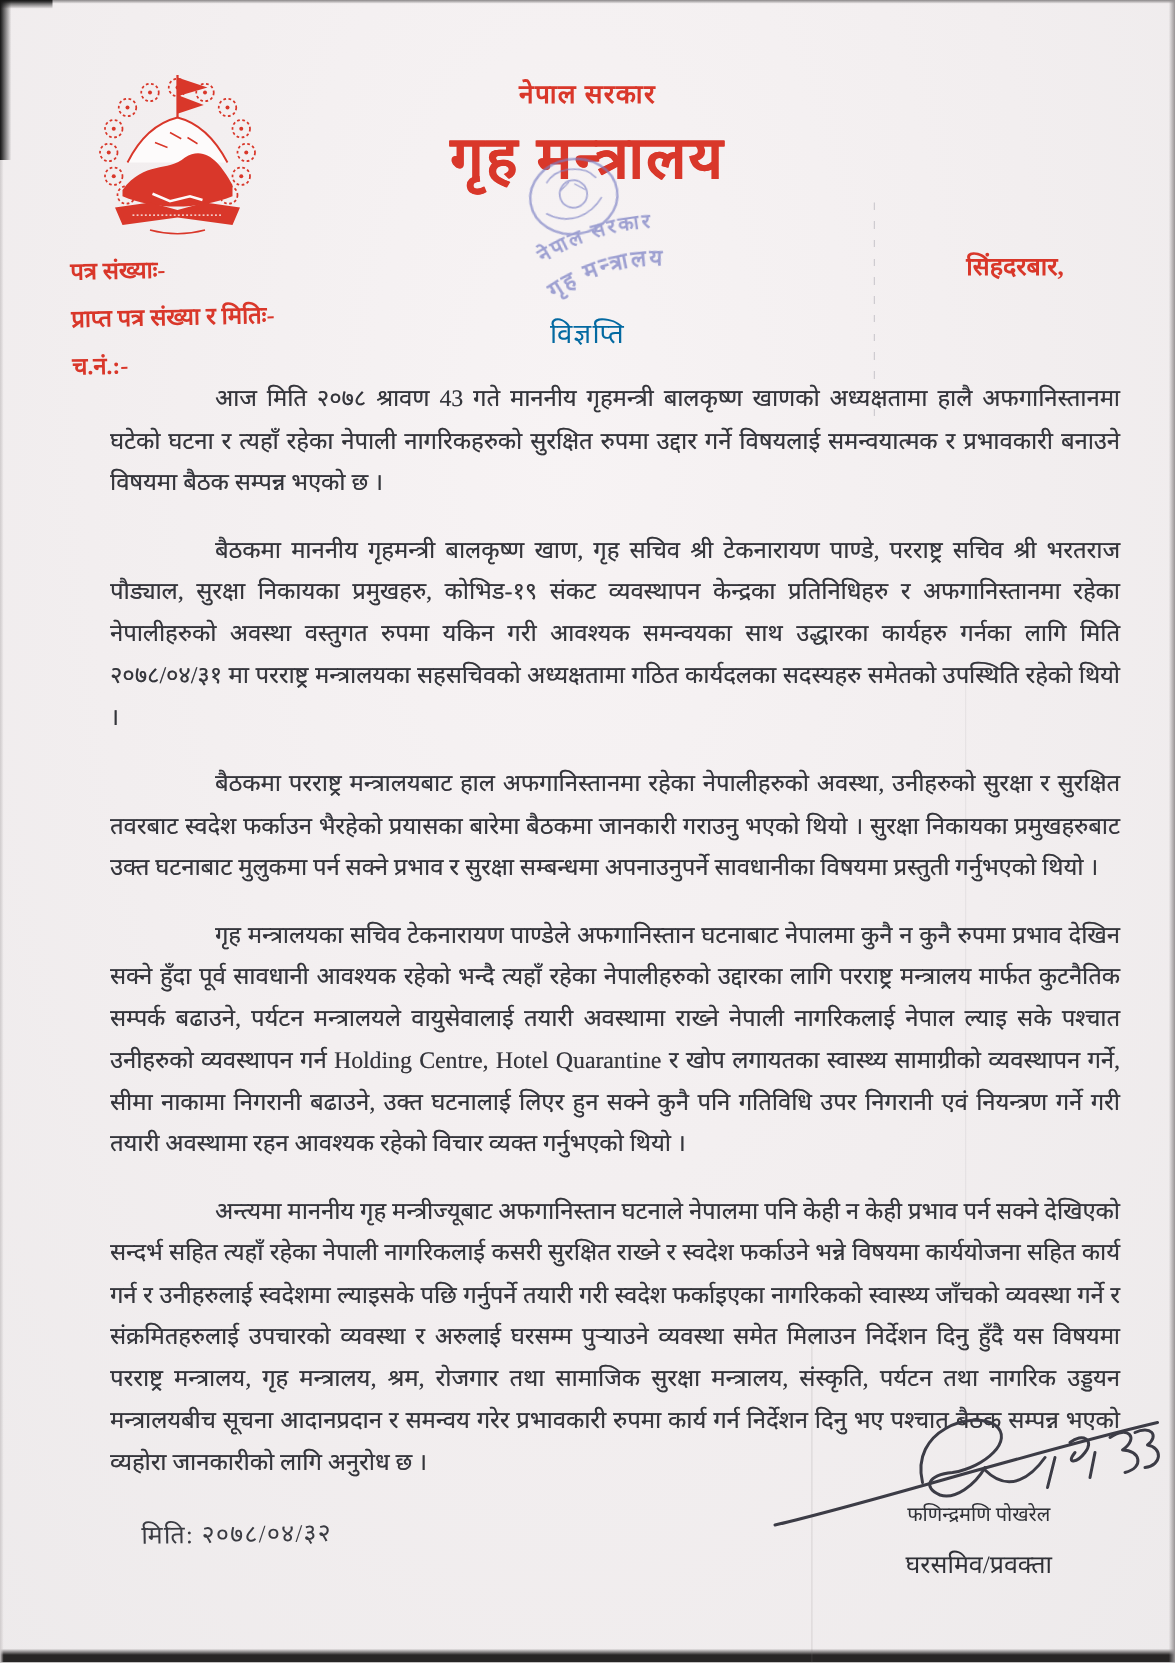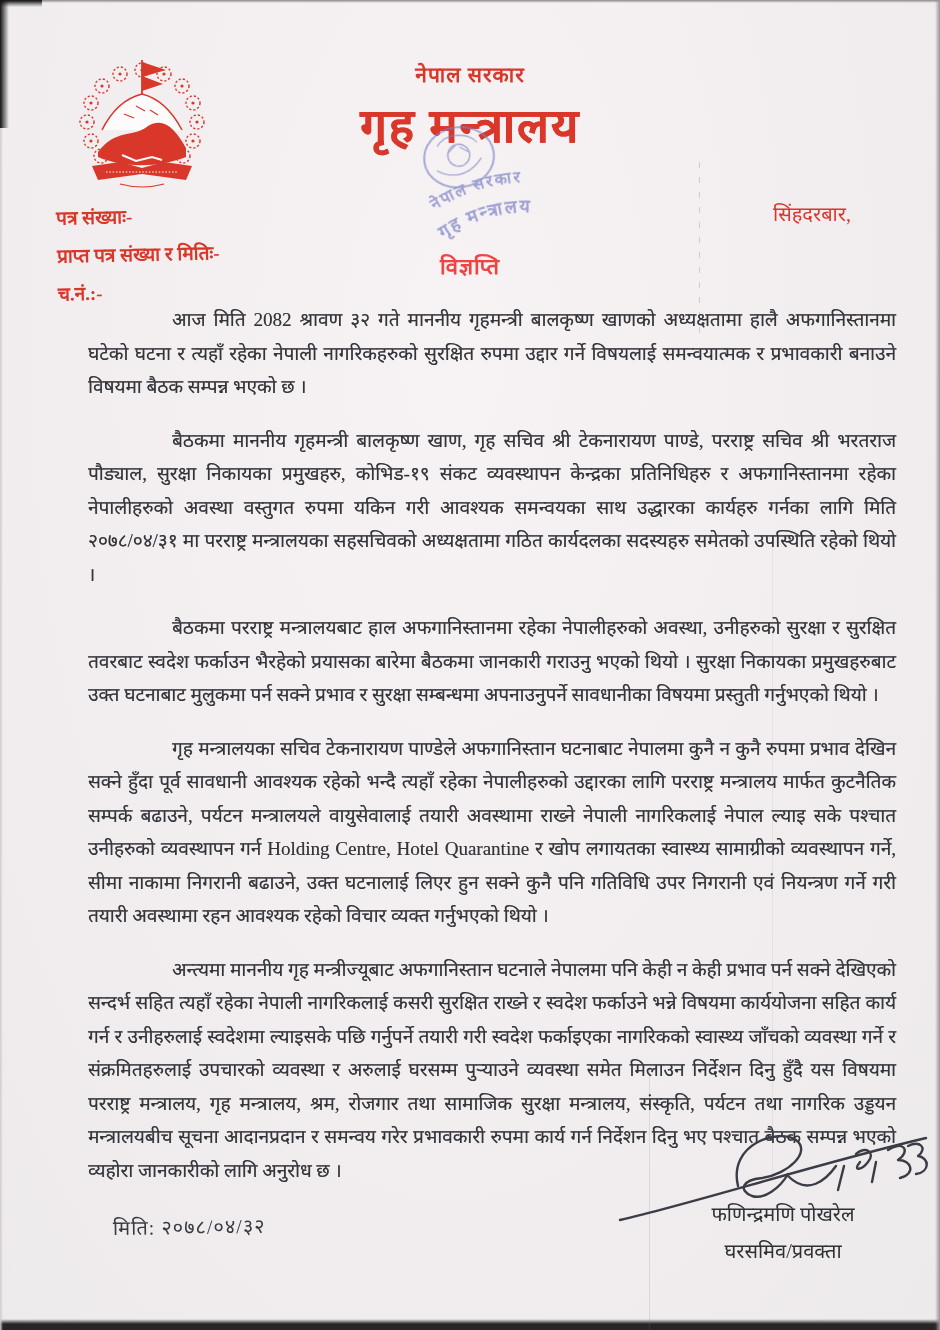--- a/index.html
+++ b/index.html
@@ -42,34 +42,34 @@
     color:var(--red);font-weight:bold;font-size:21px;letter-spacing:1px;}
   .ministry-name{position:absolute;left:0;top:92px;width:100%;text-align:center;
     color:var(--red);font-weight:bold;font-size:47px;letter-spacing:2px;
     text-shadow:0.6px 0 0 var(--red);}
   .stamp{position:absolute;left:402px;top:122px;width:160px;height:130px;
     transform:rotate(-9deg);opacity:.72;filter:blur(.4px);}
   
   .ref-block{position:absolute;left:57px;top:198px;color:var(--red);
     font-weight:bold;font-size:19px;line-height:38px;transform:rotate(-1.2deg);}
   .addr-block{position:absolute;right:38px;top:196px;width:180px;text-align:center;
-    color:var(--red);font-weight:normal;font-size:20px;line-height:37px;}
+    color:var(--red);font-weight:bold;font-size:20px;line-height:37px;}
   .doc-title{position:absolute;left:0;top:250px;width:100%;text-align:center;
-    font-size:22px;font-weight:700;color:#ef4444;letter-spacing:1px;}
+    font-size:22px;font-weight:400;color:#0369a1;letter-spacing:1px;}
   
   .letter-body{position:absolute;left:88px;top:303px;width:808px;}
   .letter-body p{
     font-size:19px;line-height:33.5px;text-align:justify;text-indent:84px;
     margin:0 0 20px 0;color:var(--ink);
     text-shadow:0.2px 0 0 rgba(52,53,59,.55);
   }
   
   .signature{position:absolute;left:612px;top:1122px;width:322px;height:108px;}
   .sig-name{position:absolute;left:668px;top:1200px;width:230px;text-align:center;
-    font-size:20px;color:#2f3036;}
+    font-size:16px;color:#2f3036;}
   .sig-designation{position:absolute;left:668px;top:1237px;width:230px;text-align:center;
     font-size:20px;color:#2f3036;}
   .date-line{position:absolute;left:113px;top:1213px;font-size:20px;color:#3a3b42;
     letter-spacing:1px;transform:rotate(-0.8deg);}
 </style>
 </head>
 <body>
 
 <div class="edge-top"></div>
 <div class="edge-bottom"></div>
@@ -162,21 +162,21 @@
   <div>च.नं.:-</div>
 </div>
 
 <div class="addr-block">
   <div>सिंहदरबार,</div>
 </div>
 
 <div class="doc-title">विज्ञप्ति</div>
 
 <div class="letter-body">
-  <p>आज मिति 2082 श्रावण ३२ गते माननीय गृहमन्त्री बालकृष्ण खाणको अध्यक्षतामा हालै अफगानिस्तानमा घटेको घटना र त्यहाँ रहेका नेपाली नागरिकहरुको सुरक्षित रुपमा उद्दार गर्ने विषयलाई समन्वयात्मक र प्रभावकारी बनाउने विषयमा बैठक सम्पन्न भएको छ ।</p>
+  <p>आज मिति २०७८ श्रावण 43 गते माननीय गृहमन्त्री बालकृष्ण खाणको अध्यक्षतामा हालै अफगानिस्तानमा घटेको घटना र त्यहाँ रहेका नेपाली नागरिकहरुको सुरक्षित रुपमा उद्दार गर्ने विषयलाई समन्वयात्मक र प्रभावकारी बनाउने विषयमा बैठक सम्पन्न भएको छ ।</p>
   <p>बैठकमा माननीय गृहमन्त्री बालकृष्ण खाण, गृह सचिव श्री टेकनारायण पाण्डे, परराष्ट्र सचिव श्री भरतराज पौड्याल, सुरक्षा निकायका प्रमुखहरु, कोभिड-१९ संकट व्यवस्थापन केन्द्रका प्रतिनिधिहरु र अफगानिस्तानमा रहेका नेपालीहरुको अवस्था वस्तुगत रुपमा यकिन गरी आवश्यक समन्वयका साथ उद्धारका कार्यहरु गर्नका लागि मिति २०७८/०४/३१ मा परराष्ट्र मन्त्रालयका सहसचिवको अध्यक्षतामा गठित कार्यदलका सदस्यहरु समेतको उपस्थिति रहेको थियो ।</p>
   <p>बैठकमा परराष्ट्र मन्त्रालयबाट हाल अफगानिस्तानमा रहेका नेपालीहरुको अवस्था, उनीहरुको सुरक्षा र सुरक्षित तवरबाट स्वदेश फर्काउन भैरहेको प्रयासका बारेमा बैठकमा जानकारी गराउनु भएको थियो । सुरक्षा निकायका प्रमुखहरुबाट उक्त घटनाबाट मुलुकमा पर्न सक्ने प्रभाव र सुरक्षा सम्बन्धमा अपनाउनुपर्ने सावधानीका विषयमा प्रस्तुती गर्नुभएको थियो ।</p>
   <p>गृह मन्त्रालयका सचिव टेकनारायण पाण्डेले अफगानिस्तान घटनाबाट नेपालमा कुनै न कुनै रुपमा प्रभाव देखिन सक्ने हुँदा पूर्व सावधानी आवश्यक रहेको भन्दै त्यहाँ रहेका नेपालीहरुको उद्दारका लागि परराष्ट्र मन्त्रालय मार्फत कुटनैतिक सम्पर्क बढाउने, पर्यटन मन्त्रालयले वायुसेवालाई तयारी अवस्थामा राख्ने नेपाली नागरिकलाई नेपाल ल्याइ सके पश्चात उनीहरुको व्यवस्थापन गर्न Holding Centre, Hotel Quarantine र खोप लगायतका स्वास्थ्य सामाग्रीको व्यवस्थापन गर्ने, सीमा नाकामा निगरानी बढाउने, उक्त घटनालाई लिएर हुन सक्ने कुनै पनि गतिविधि उपर निगरानी एवं नियन्त्रण गर्ने गरी तयारी अवस्थामा रहन आवश्यक रहेको विचार व्यक्त गर्नुभएको थियो ।</p>
   <p>अन्त्यमा माननीय गृह मन्त्रीज्यूबाट अफगानिस्तान घटनाले नेपालमा पनि केही न केही प्रभाव पर्न सक्ने देखिएको सन्दर्भ सहित त्यहाँ रहेका नेपाली नागरिकलाई कसरी सुरक्षित राख्ने र स्वदेश फर्काउने भन्ने विषयमा कार्ययोजना सहित कार्य गर्न र उनीहरुलाई स्वदेशमा ल्याइसके पछि गर्नुपर्ने तयारी गरी स्वदेश फर्काइएका नागरिकको स्वास्थ्य जाँचको व्यवस्था गर्ने र संक्रमितहरुलाई उपचारको व्यवस्था र अरुलाई घरसम्म पुऱ्याउने व्यवस्था समेत मिलाउन निर्देशन दिनु हुँदै यस विषयमा परराष्ट्र मन्त्रालय, गृह मन्त्रालय, श्रम, रोजगार तथा सामाजिक सुरक्षा मन्त्रालय, संस्कृति, पर्यटन तथा नागरिक उड्डयन मन्त्रालयबीच सूचना आदानप्रदान र समन्वय गरेर प्रभावकारी रुपमा कार्य गर्न निर्देशन दिनु भए पश्चात बैठक सम्पन्न भएको व्यहोरा जानकारीको लागि अनुरोध छ ।</p>
 </div>
 
 <svg class="signature" viewBox="0 0 322 108" aria-hidden="true">
   <g stroke="#3c3c46" stroke-width="2.4" fill="none" stroke-linecap="round" stroke-linejoin="round">
     <path d="M8 98 C86 80 204 42 314 16"></path>
     <path d="M126 64 C116 22 166 6 184 18 C200 30 176 52 150 56 C130 58 126 68 140 74 C152 78 168 66 176 52"></path>

